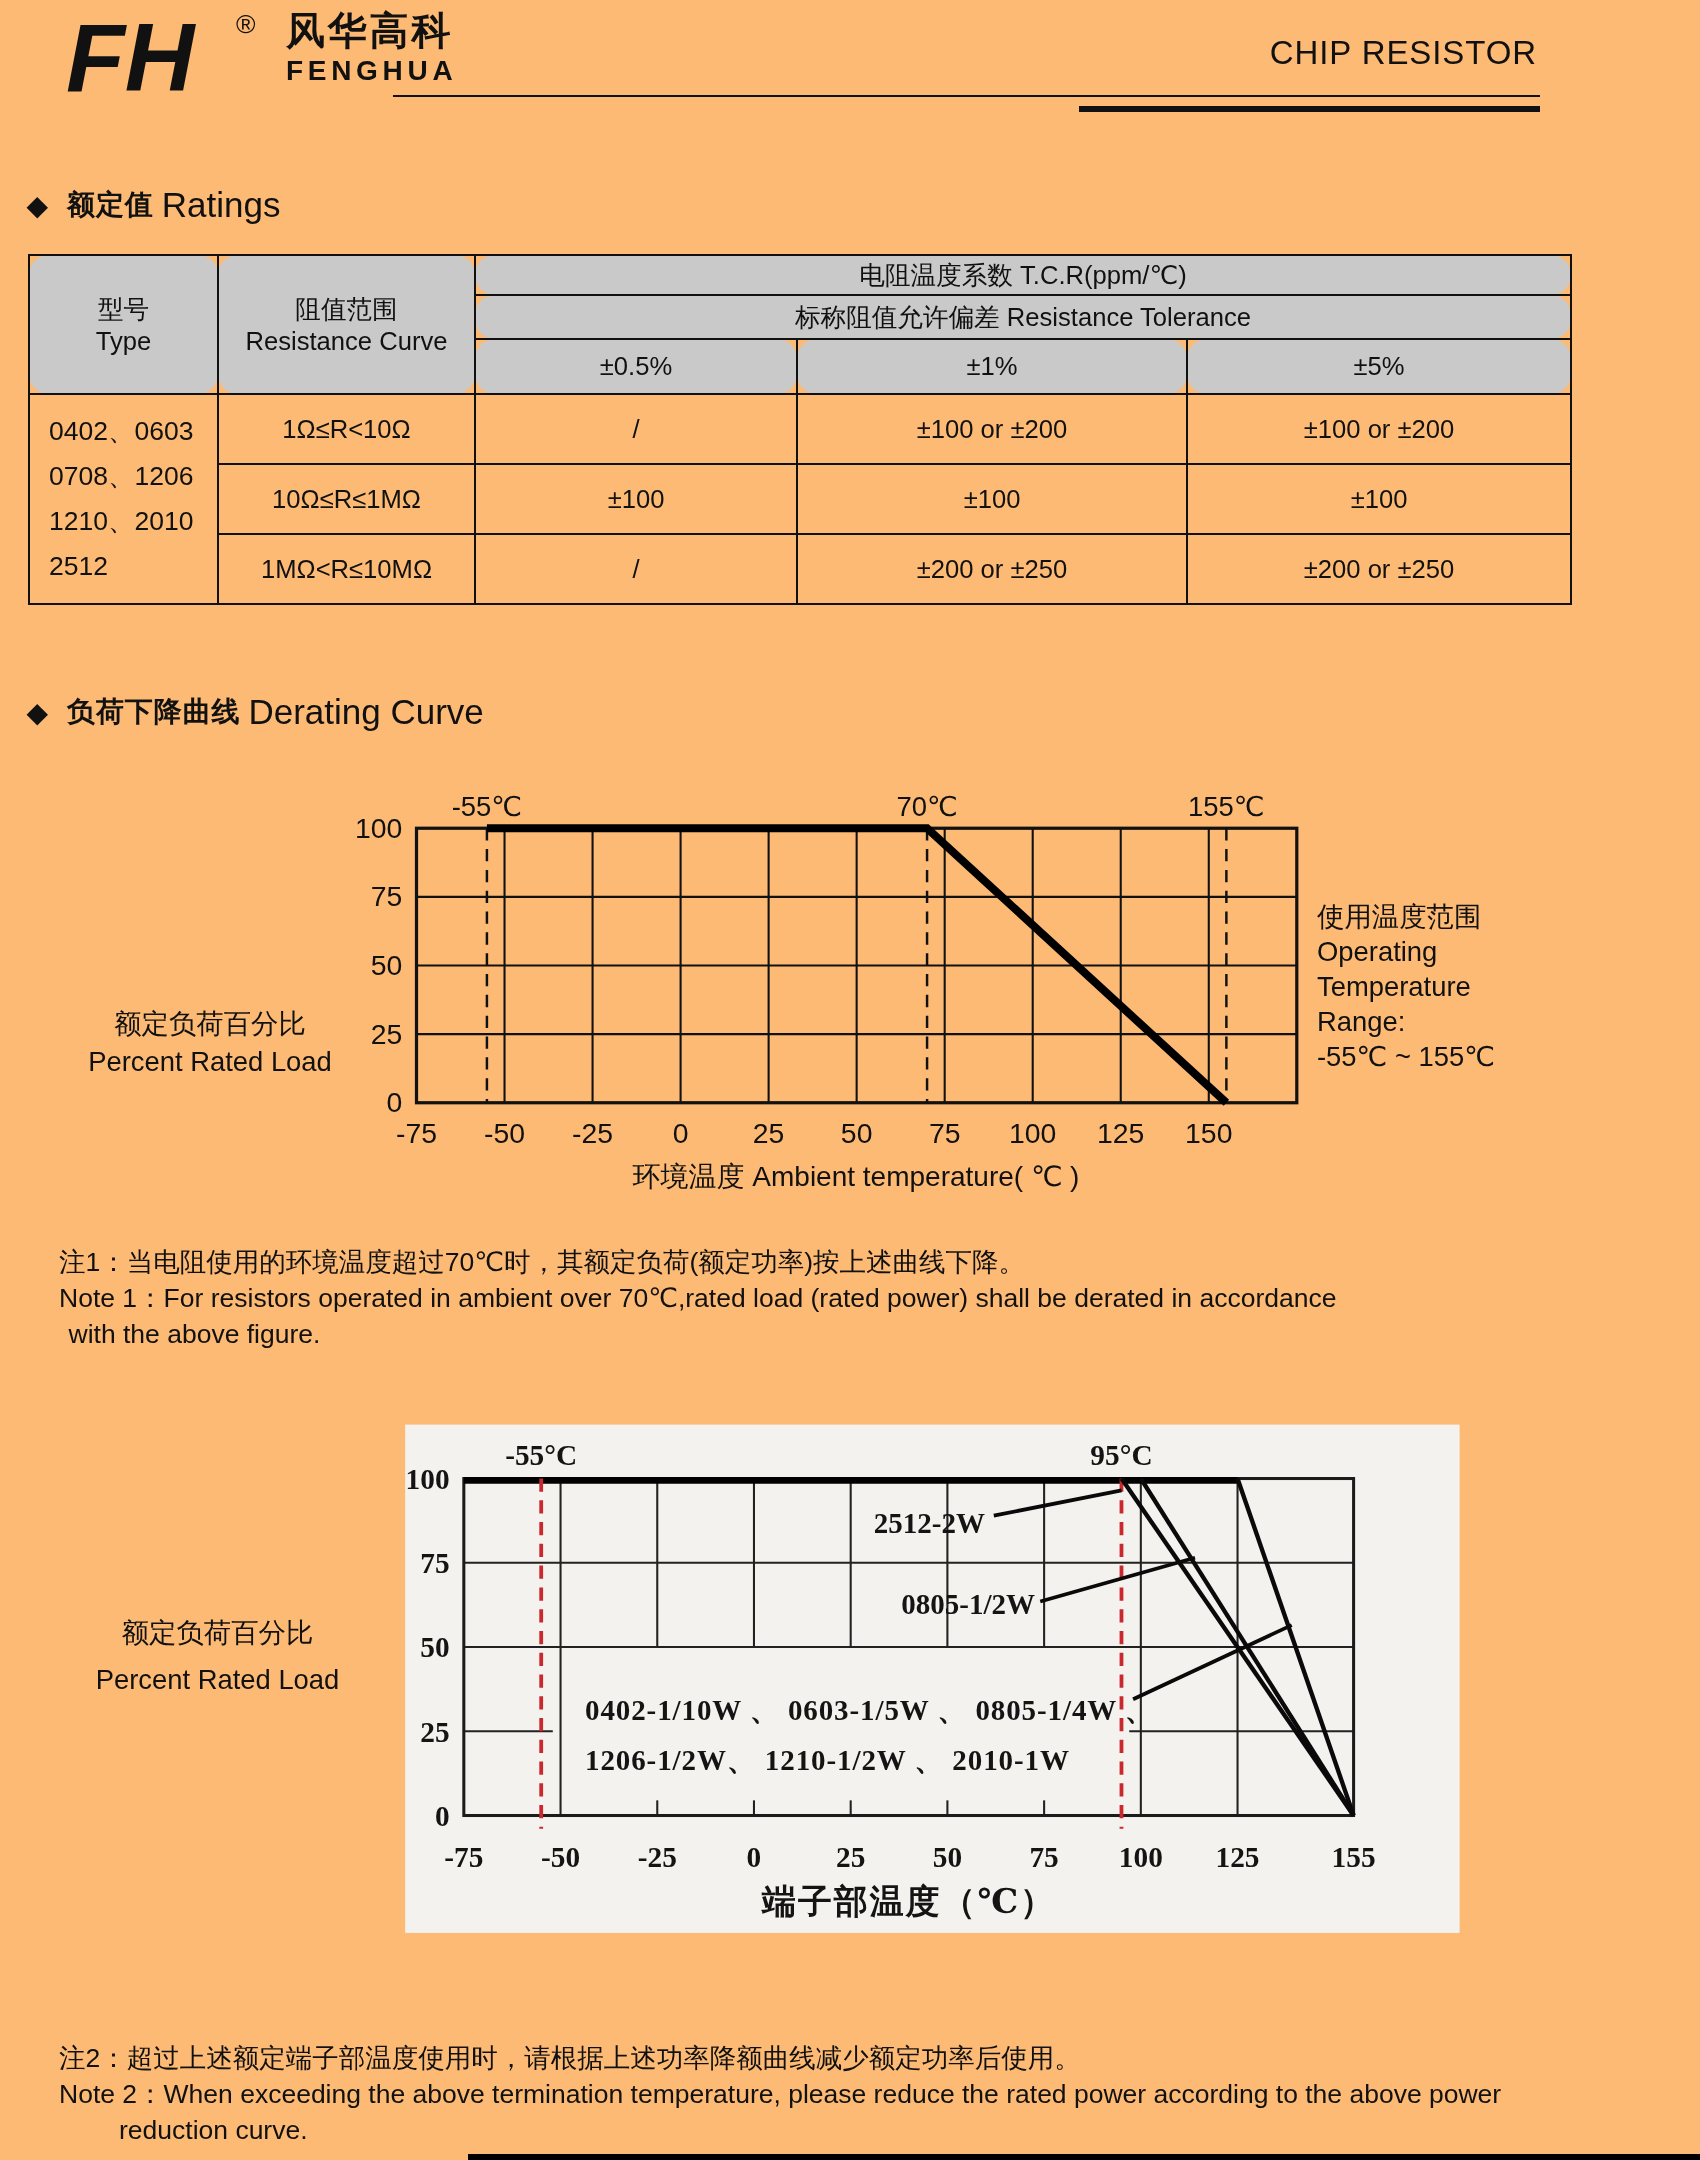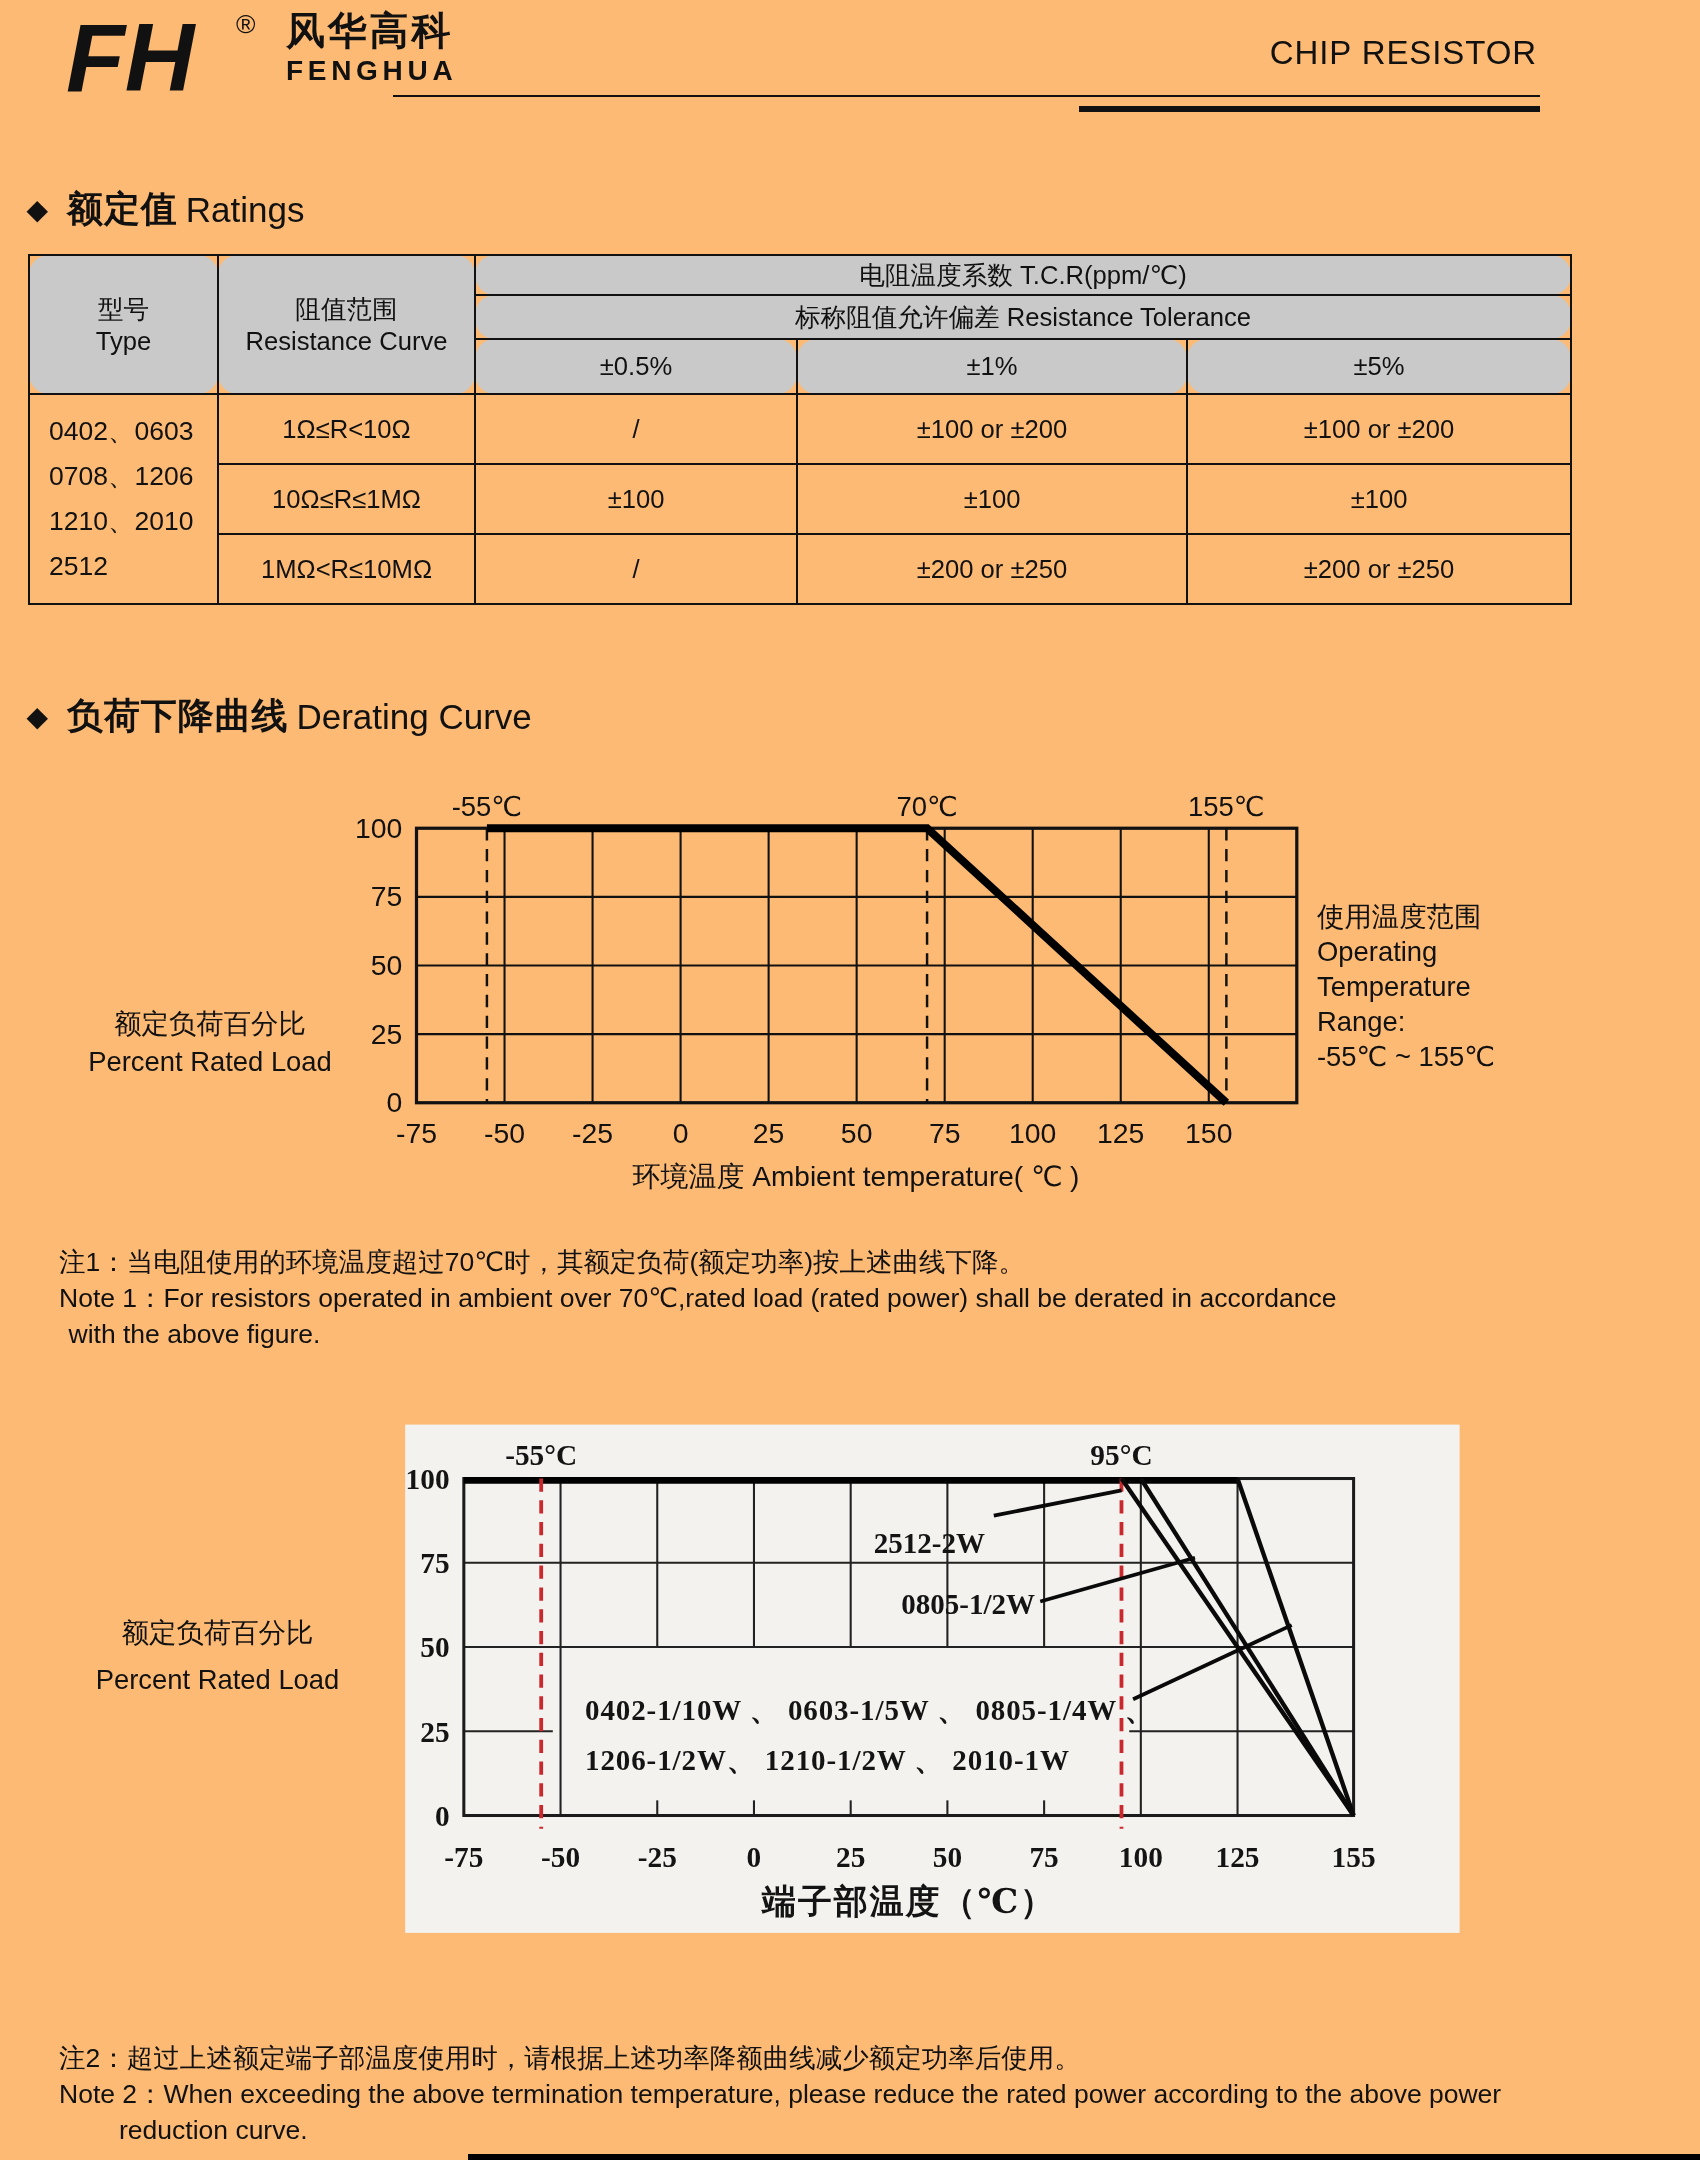--- a/index.html
+++ b/index.html
@@ -14,21 +14,21 @@
   .brand-en{font-size:28px;font-weight:700;letter-spacing:4.7px;margin-top:6.6px;}
   .doc-title{position:absolute;left:946px;top:34px;width:591px;text-align:right;
              font-size:33px;letter-spacing:0.9px;}
   .rule-thin{position:absolute;left:393px;top:95px;width:1147px;height:1.9px;background:#111;}
   .rule-thick{position:absolute;left:1079px;top:106px;width:461px;height:5.7px;background:#111;}
   .footer-bar{position:absolute;left:468px;top:2154px;width:1232px;height:6.6px;background:#000;}
 
   
   .sec-head{position:absolute;display:flex;align-items:center;}
   .sec-head .diamond{font-size:28px;margin-right:19px;}
-  .sec-head .cn{font-size:36px;font-weight:700;letter-spacing:0.9px;font-family:Liberation Mono, monospace;}
+  .sec-head .cn{font-size:28px;font-weight:700;letter-spacing:0.9px;font-family:Liberation Mono, monospace;}
   .sec-head .en{font-size:35px;font-weight:400;margin-left:8px;}
   .head-ratings{left:26.5px;top:185px;}
   .head-derating{left:26.5px;top:692px;}
 
   
   table.ratings{position:absolute;left:28px;top:254px;width:1543px;border-collapse:collapse;
       table-layout:fixed;text-align:center;font-size:25.6px;border:2.8px solid #111;}
   table.ratings td{border:2.3px solid #111;padding:0;}
   table.ratings .hd{background:#c9c9c9;border-radius:20px;}
   tr.r1{height:40px;} tr.r2{height:44px;} tr.r3{height:55px;} tr.rb{height:70px;padding-left:16px;}
@@ -61,21 +61,21 @@
   
   .note{font-size:26.5px;line-height:36px;}
   .note1{left:59px;top:1244px;}
   .note2{left:59px;top:2040px;}
   .indent-small{margin-left:9.5px;}
   .indent-big{margin-left:60px;}
 
   
   .c2-left{left:52px;top:1609px;width:331px;text-align:center;font-size:27.4px;line-height:47px;}
   .c2-serif{font-family:"Liberation Serif","DejaVu Serif",serif;font-weight:700;font-size:29px;color:#141414;}
-  .c2-lab-2512{right:716px;top:1507px;margin-top:20px;}
+  .c2-lab-2512{right:716px;top:1507px;}
   .c2-lab-0805{right:666px;top:1588px;}
   .c2-group{left:585px;top:1685px;line-height:50px;letter-spacing:0.9px;}
   .c2-xlabel{left:464px;top:1879px;width:890px;text-align:center;font-size:34px;letter-spacing:1.9px;}
 </style>
 </head>
 <body>
 
 <div class="page">
 
   <svg class="logo-svg" viewBox="0 0 235 100">

